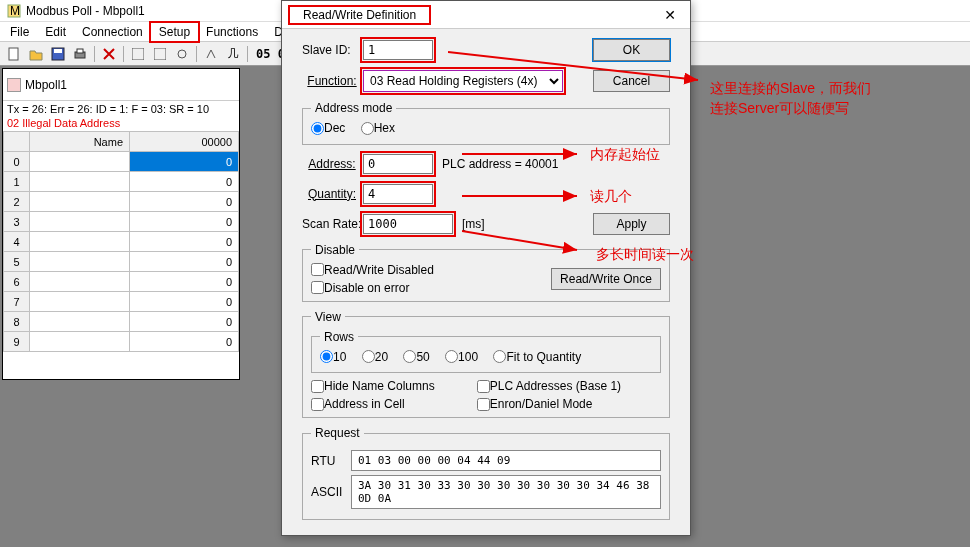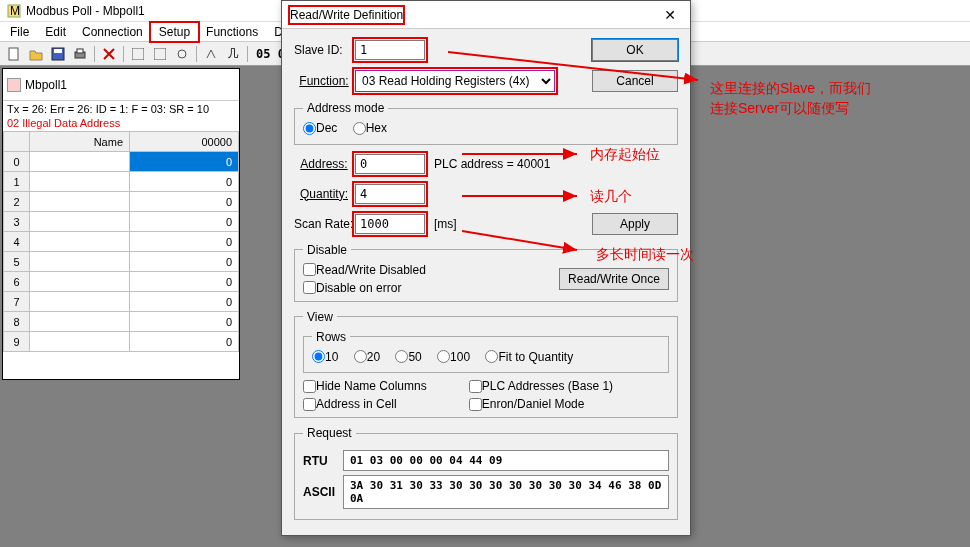--- a/index.html
+++ b/index.html
@@ -35,40 +35,40 @@
 .grid { border-collapse: collapse; width: 100%; padding-left: 48px; }
 .grid th, .grid td { border: 1px solid #c0c0c0; padding: 2px 6px; font-size: 11px; }
 .grid th { background: #f0f0f0; font-weight: normal; text-align: right; height: 20px; }
 .grid th:first-child, .grid td:first-child { background: #f0f0f0; text-align: center; width: 26px; }
 .grid td { text-align: right; height: 20px; }
 .grid tr.sel td:nth-child(3) { background: #0078d7; color: #fff; }
 
 
 .dialog { position: absolute; left: 281px; top: 0; width: 410px; height: 536px; background: #f0f0f0; border: 1px solid #555; box-shadow: 2px 2px 8px rgba(0,0,0,.3); }
 .dlg-title { height: 28px; background: #fff; border-bottom: 1px solid #ccc; display: flex; align-items: center; justify-content: space-between; padding: 0 8px; }
-.dlg-title .t { outline: 2px solid #e60000; padding: 1px 0; }
+.dlg-title .t { outline: 2px solid #e60000; padding: 1px 13px; }
 .dlg-title .x { font-size: 14px; cursor: pointer; padding: 2px 6px; }
-.dlg-body { padding: 10px 12px; }
+.dlg-body { padding: 10px 20px; }
 
 .row { display: flex; align-items: center; margin-bottom: 8px; }
 .row label { width: 60px; }
 .row label.u { text-decoration: underline; text-decoration-color: #000; text-underline-offset: 1px; text-align: center; }
 .row input[type=text] { border: 1px solid #7a7a7a; padding: 2px 4px; height: 20px; font-family: monospace; font-size: 12px; }
 .row select { border: 1px solid #a21caf; padding: 1px 2px; height: 22px; font-size: 12px; background: #fff; }
 .hl-box { outline: 2px solid #e60000; padding: 1px; }
 
-.btn { border: 1px solid #7a7a7a; background: #e1e1e1; padding: 3px 0; width: 86px; text-align: center; cursor: pointer; font-size: 12px; }
+.btn { border: 1px solid #7a7a7a; background: #e1e1e1; padding: 3px 0; width: 77px; text-align: center; cursor: pointer; font-size: 12px; }
 .btn.def { outline: 1px solid #0078d7; }
 
 fieldset { border: 1px solid #aaa; padding: 6px 8px; margin: 4px 0 8px; }
 fieldset legend { padding: 0 4px; font-size: 12px; }
 .rad, .chk { display: inline-flex; align-items: center; margin-right: 12px; cursor: pointer; }
 .rad input, .chk input { margin: 0; }
 
-.req-row { display: flex; align-items: center; margin: 4px 0; font-weight: bold; }
+.req-row { display: flex; align-items: center; margin: 4px 0; }
 .req-row label { width: 40px; }
 .req-row .box { flex: 1; border: 1px solid #888; background: #fff; padding: 3px 6px; font-family: monospace; font-size: 11px; }
 
 
 .anno { position: absolute; color: #e60000; font-size: 14px; pointer-events: none; }
 .arrow { position: absolute; pointer-events: none; }
 </style>
 </head>
 <body>
 
@@ -252,21 +252,21 @@
       <label class="u">Address:</label>
       <span class="hl-box"><input type="text" style="width: 70px;" value="0"></span>
       <span style="margin-left:8px">PLC address = 40001</span>
     </div>
     <div class="row">
       <label class="u">Quantity:</label>
       <span class="hl-box"><input type="text" style="width: 70px;" value="4"></span>
     </div>
     <div class="row">
       <label>Scan Rate:</label>
-      <span class="hl-box"><input type="text" style="width: 70px;" value="1000"></span>
+      <span class="hl-box"><input type="text" style="width: 90px;" value="1000"></span>
       <span style="margin-left:8px">[ms]</span>
       <span style="flex:1"></span>
       <span class="btn">Apply</span>
     </div>
     <fieldset>
       <legend>Disable</legend>
       <div style="display:flex;justify-content:space-between;align-items:center">
         <div>
           <label class="chk" style="display:flex;margin-bottom:4px">
               <input type="checkbox" style="">

